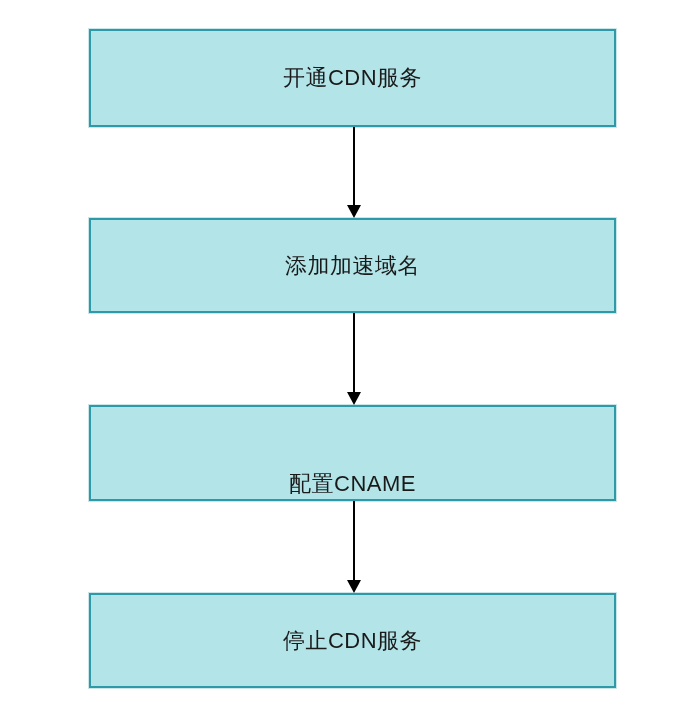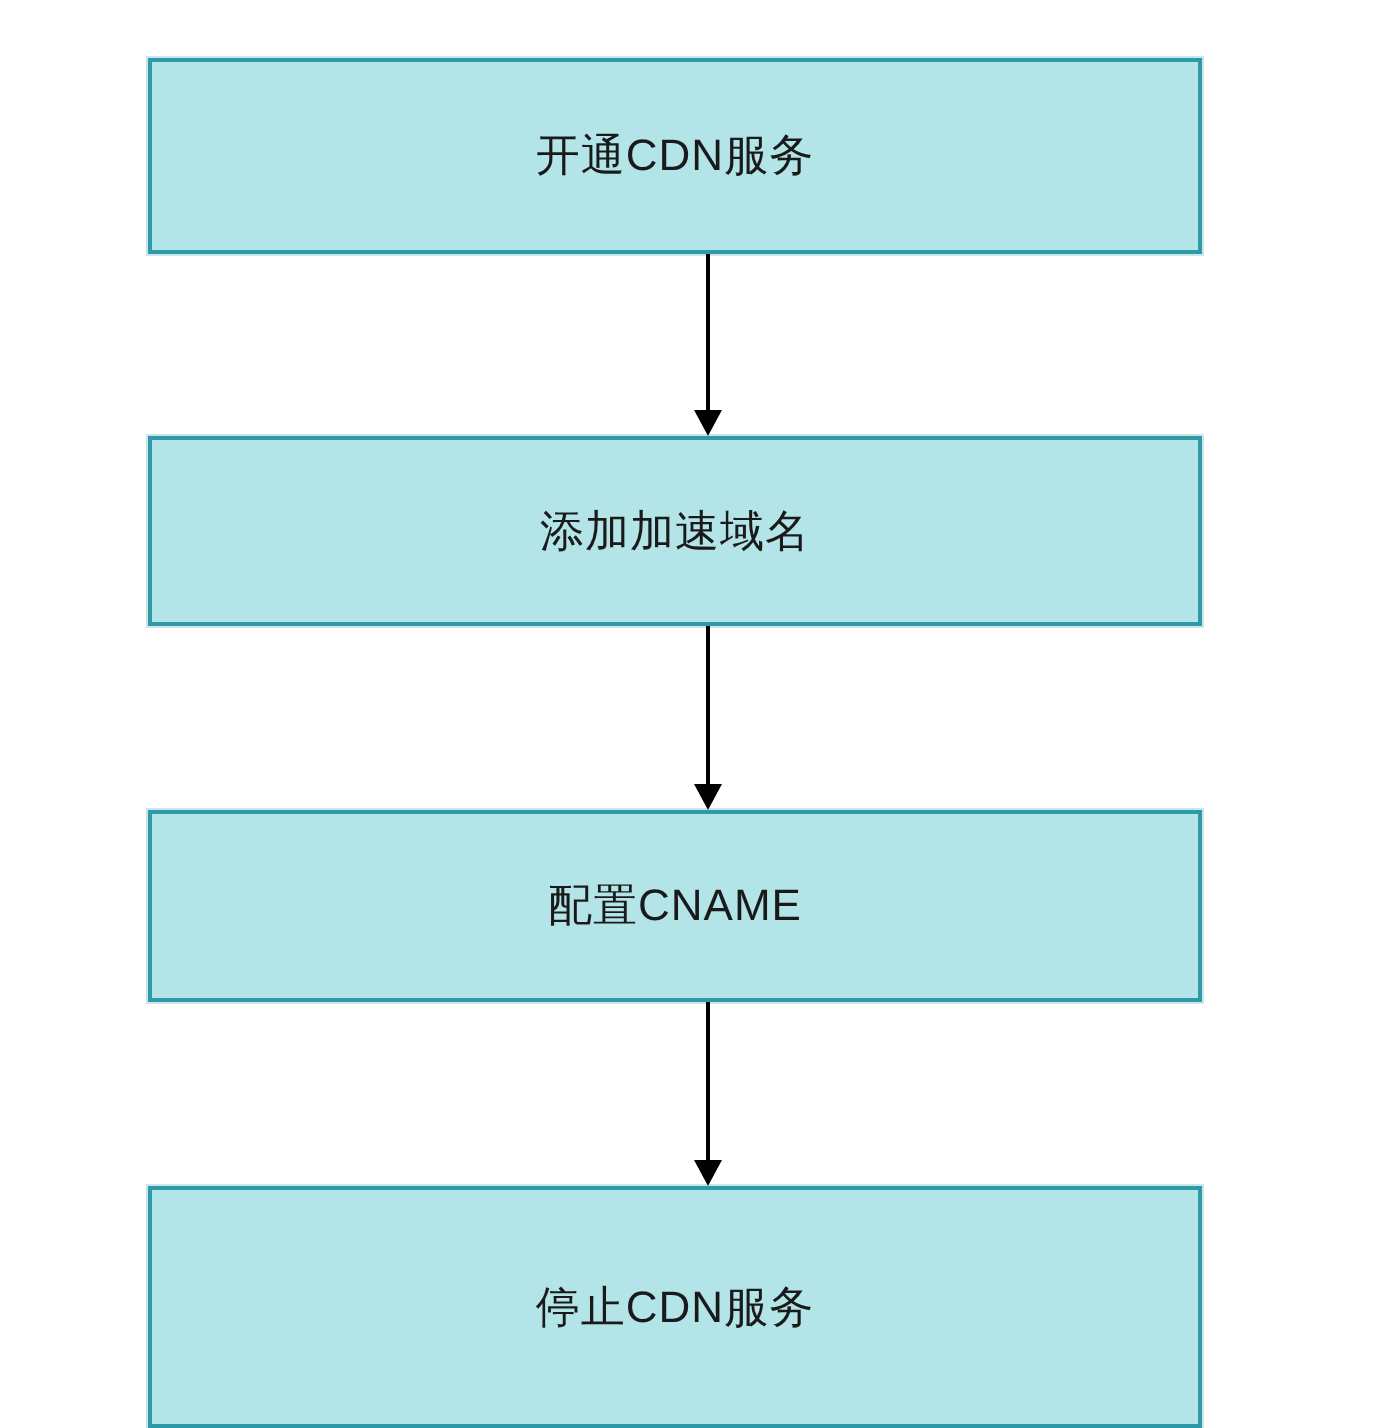--- a/index.html
+++ b/index.html
@@ -10,38 +10,38 @@
   .canvas {
     position: relative;
     width: 687px;
     height: 714px;
     background: var(--bg-color, #ffffff);
     font-family: "Liberation Sans", "DejaVu Sans", sans-serif;
     overflow: hidden;
   }
   .flow-node {
     position: absolute;
-    left: 74px;
+    left: 89px;
     width: 527px;
     box-sizing: border-box;
     background: var(--node-fill, #b2e4e8);
     border: 2px solid var(--node-border, #2e9aa8);
     box-shadow: 0 0 0 1px rgba(46, 154, 168, 0.25);
     display: flex;
     align-items: center;
     justify-content: center;
     color: var(--text-color, #1a1a1a);
     font-size: 22px;
     letter-spacing: 0.5px;
     text-align: center;
   }
   .node-1 { top: 29px;  height: 98px; }
   .node-2 { top: 218px; height: 95px; text-align: center; }
-  .node-3 { top: 405px; height: 96px; }
-  .node-4 { top: 593px; height: 121px; }
+  .node-3 { top: 405px; height: 96px; align-items: flex-end; }
+  .node-4 { top: 593px; height: 95px; }
 
   .arrow {
     position: absolute;
     left: 346px;
     width: 15px;
     display: flex;
     flex-direction: column;
     align-items: center;
   }
   .arrow-1 { top: 127px; height: 91px; }

